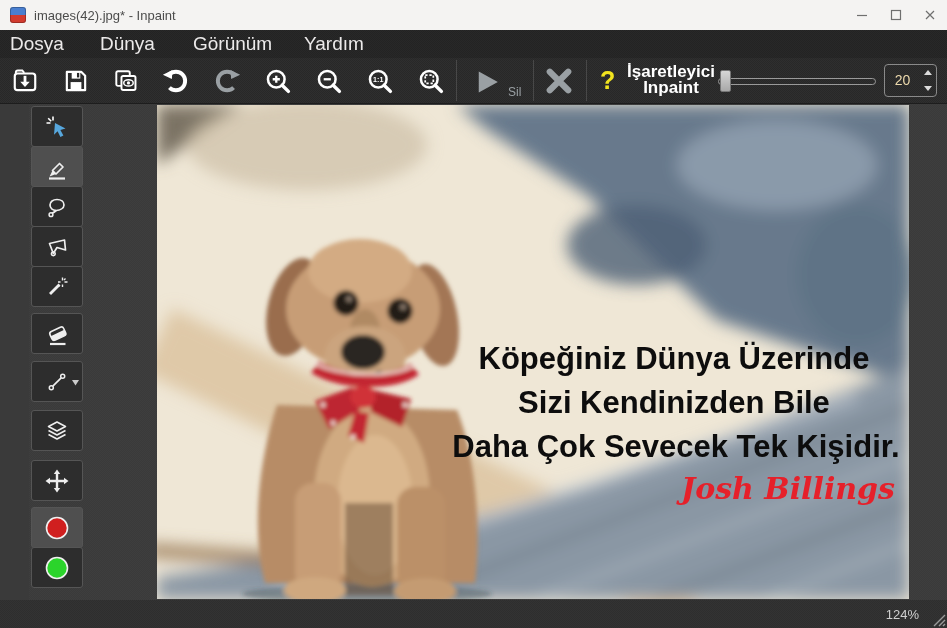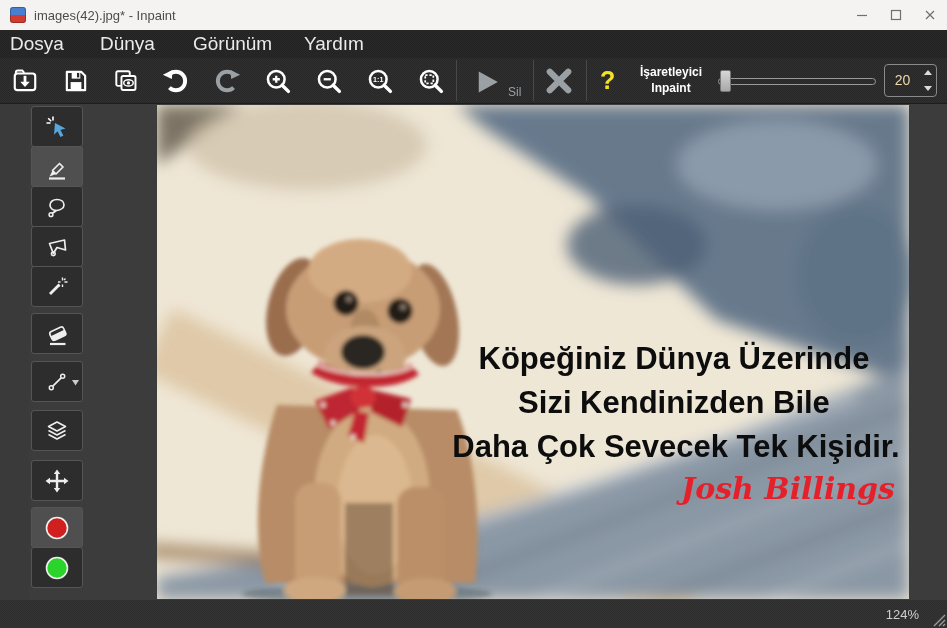--- a/index.html
+++ b/index.html
@@ -29,21 +29,21 @@
              background-image:repeating-conic-gradient(rgba(255,255,255,.03) 0% 25%, transparent 0% 50%);
              background-size:2px 2px; border-bottom:1px solid #1d1d1d; }
   .tbtn { position:absolute; top:7px; width:32px; height:32px; display:flex;
           align-items:center; justify-content:center; }
   .tsep { position:absolute; top:2px; width:1px; height:41px; background:#484848; }
   .ticon { display:block; }
   .run-btn { position:absolute; top:7px; display:flex; align-items:center; gap:5px; }
   .run-label { color:#9aa0a4; font-size:12px;margin-top:20px; }
   .help-btn { position:absolute; top:4px; font-size:25px; font-weight:bold; color:#f2e41f; line-height:36px; }
   .marker-label { position:absolute; left:626px; top:6px; width:90px; text-align:center;
-                  color:#ffffff; font-size:12px; font-weight:bold; line-height:16px; }
+                  color:#ffffff; font-size:17px; font-weight:bold; line-height:16px; }
   .slider { position:absolute; left:718px; top:12px; width:158px; height:22px; }
   .slider-track { position:absolute; left:0; top:8px; width:158px; height:7px;
                   border:1px solid #9a9a9a; border-radius:4px; }
   .slider-handle { position:absolute; left:2px; top:0; width:11px; height:22px;
                    background:linear-gradient(180deg,#d6d6d6,#a8a8a8); border:1px solid #777; border-radius:2px; }
   .spinbox { position:absolute; left:884px; top:6px; width:53px; height:33px;
              border:1px solid #8a8a8a; border-radius:4px; display:flex; }
   .spin-value { flex:1; text-align:center; line-height:31px; font-size:14px; color:#ecd9ac; }
   .spin-arrows { width:16px; display:flex; flex-direction:column; }
   .spin-up, .spin-down { flex:1; display:flex; align-items:center; justify-content:center; }

